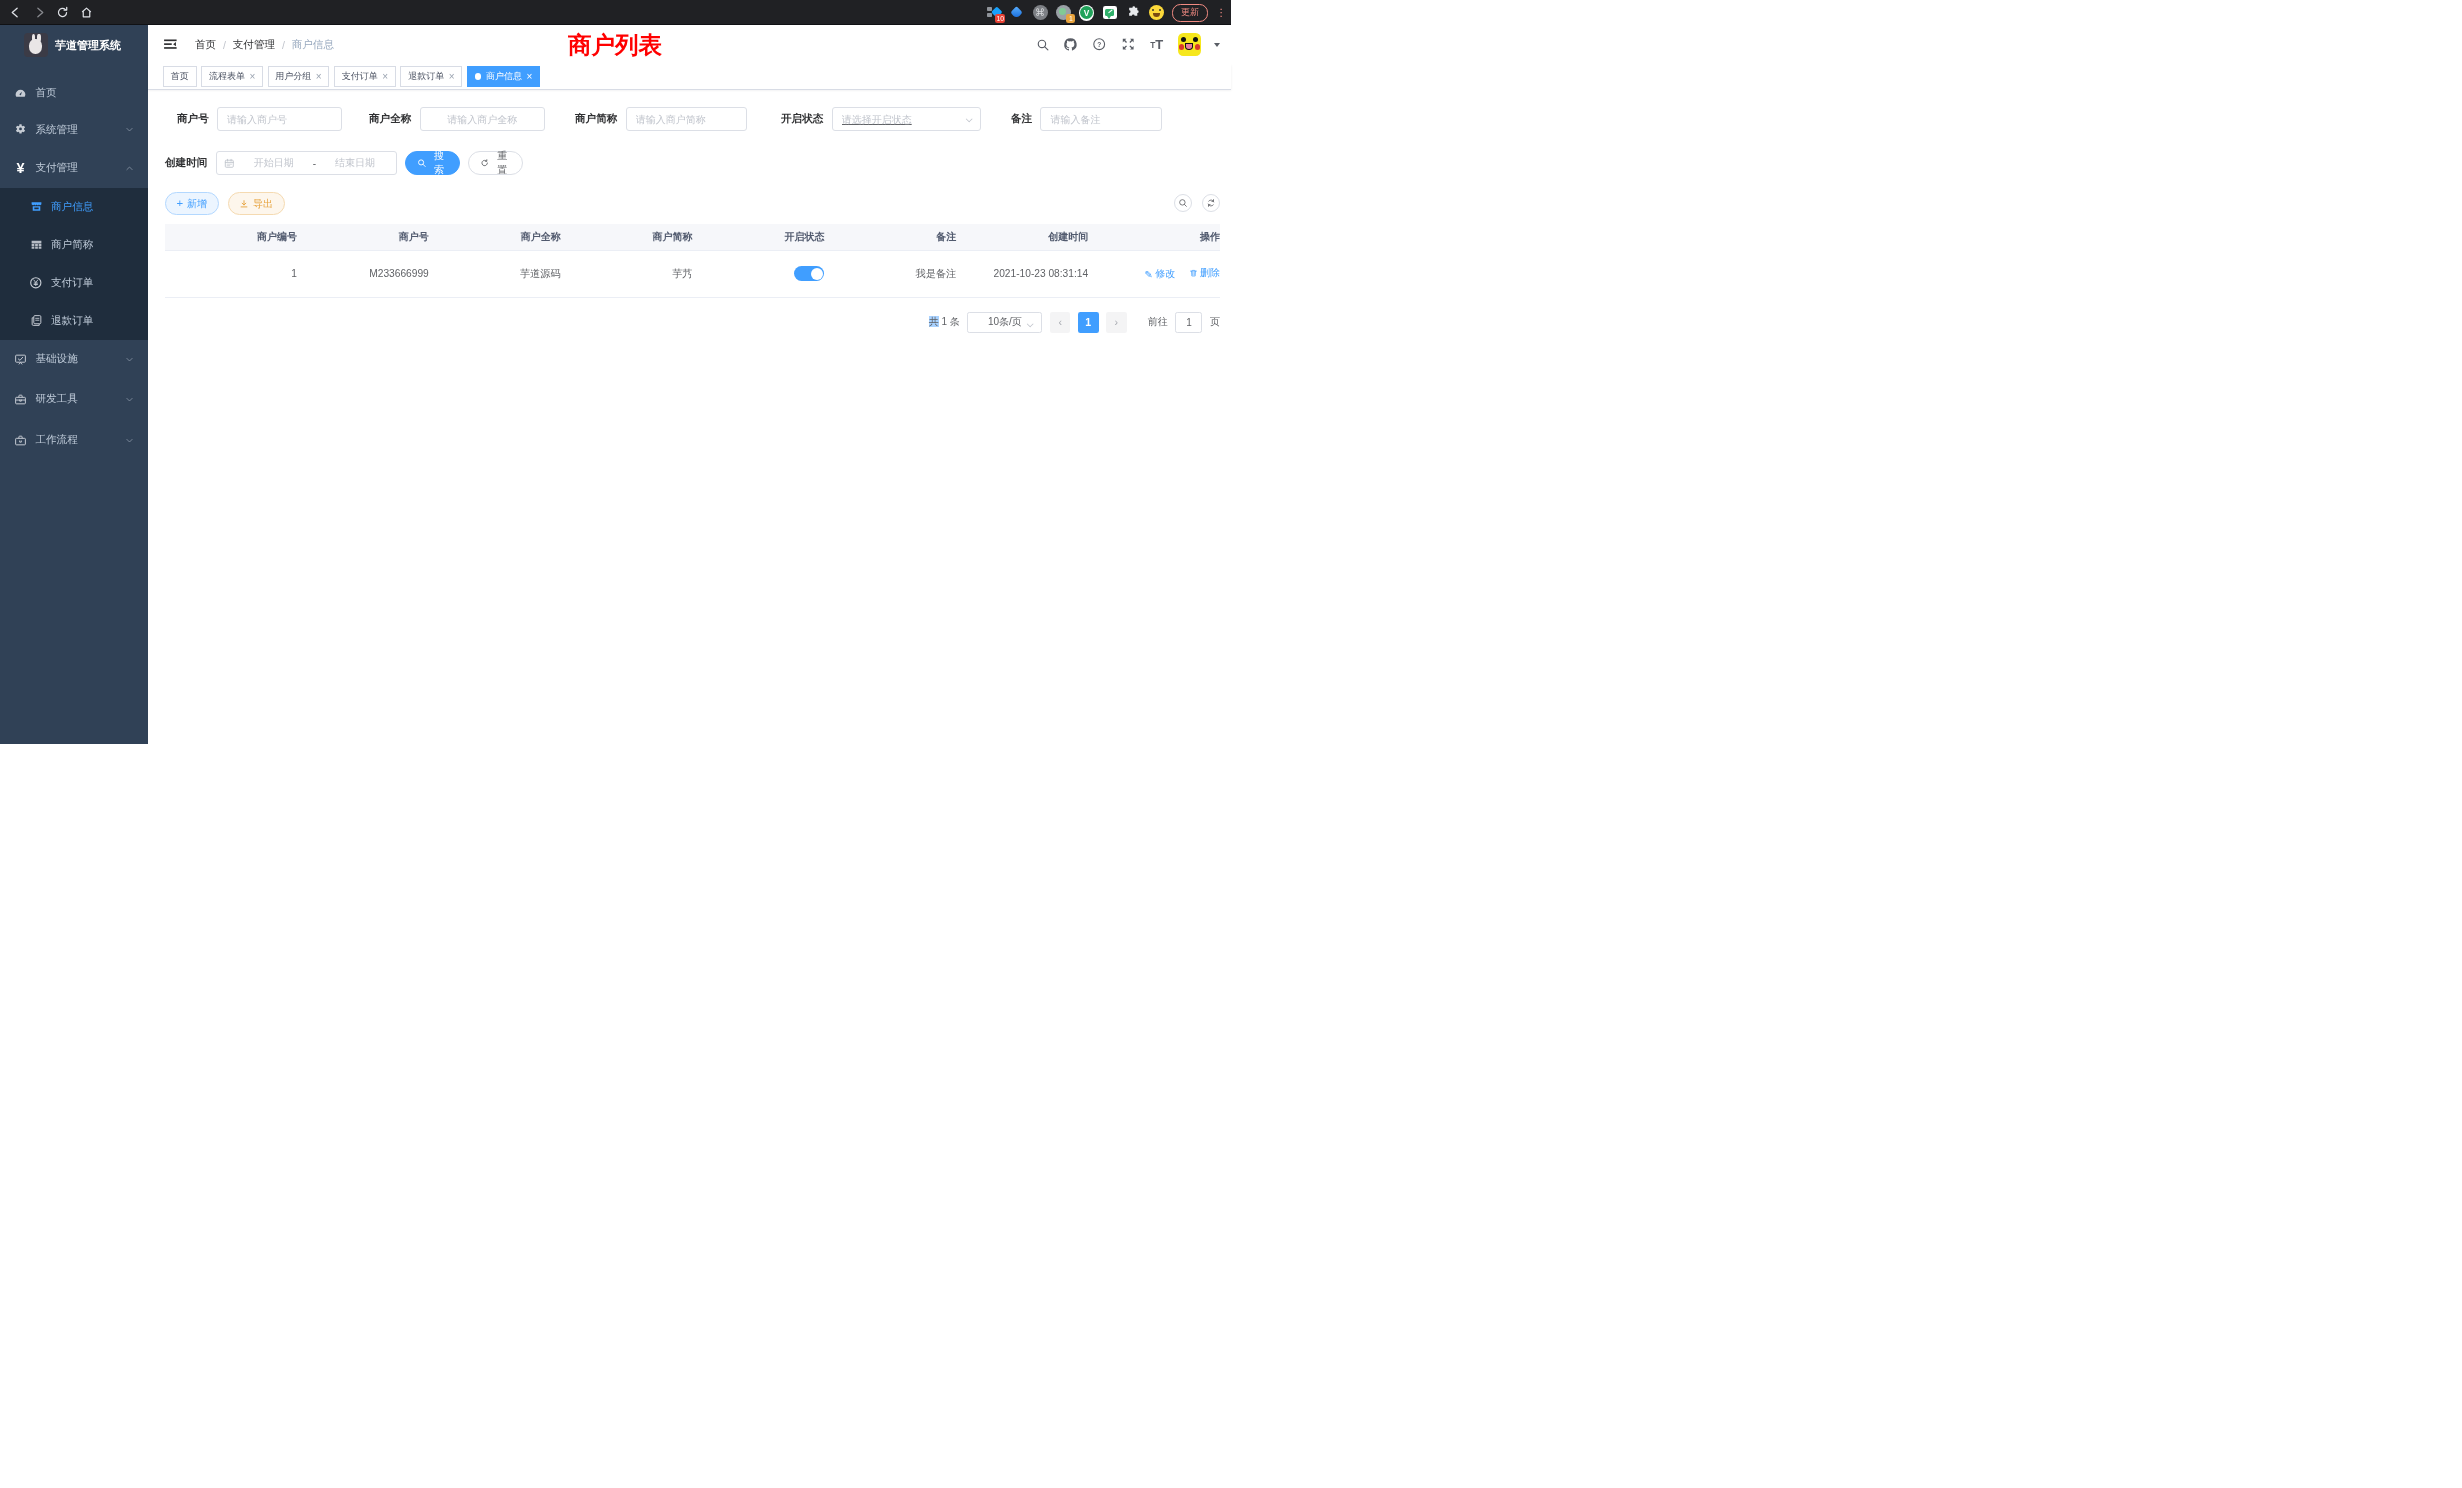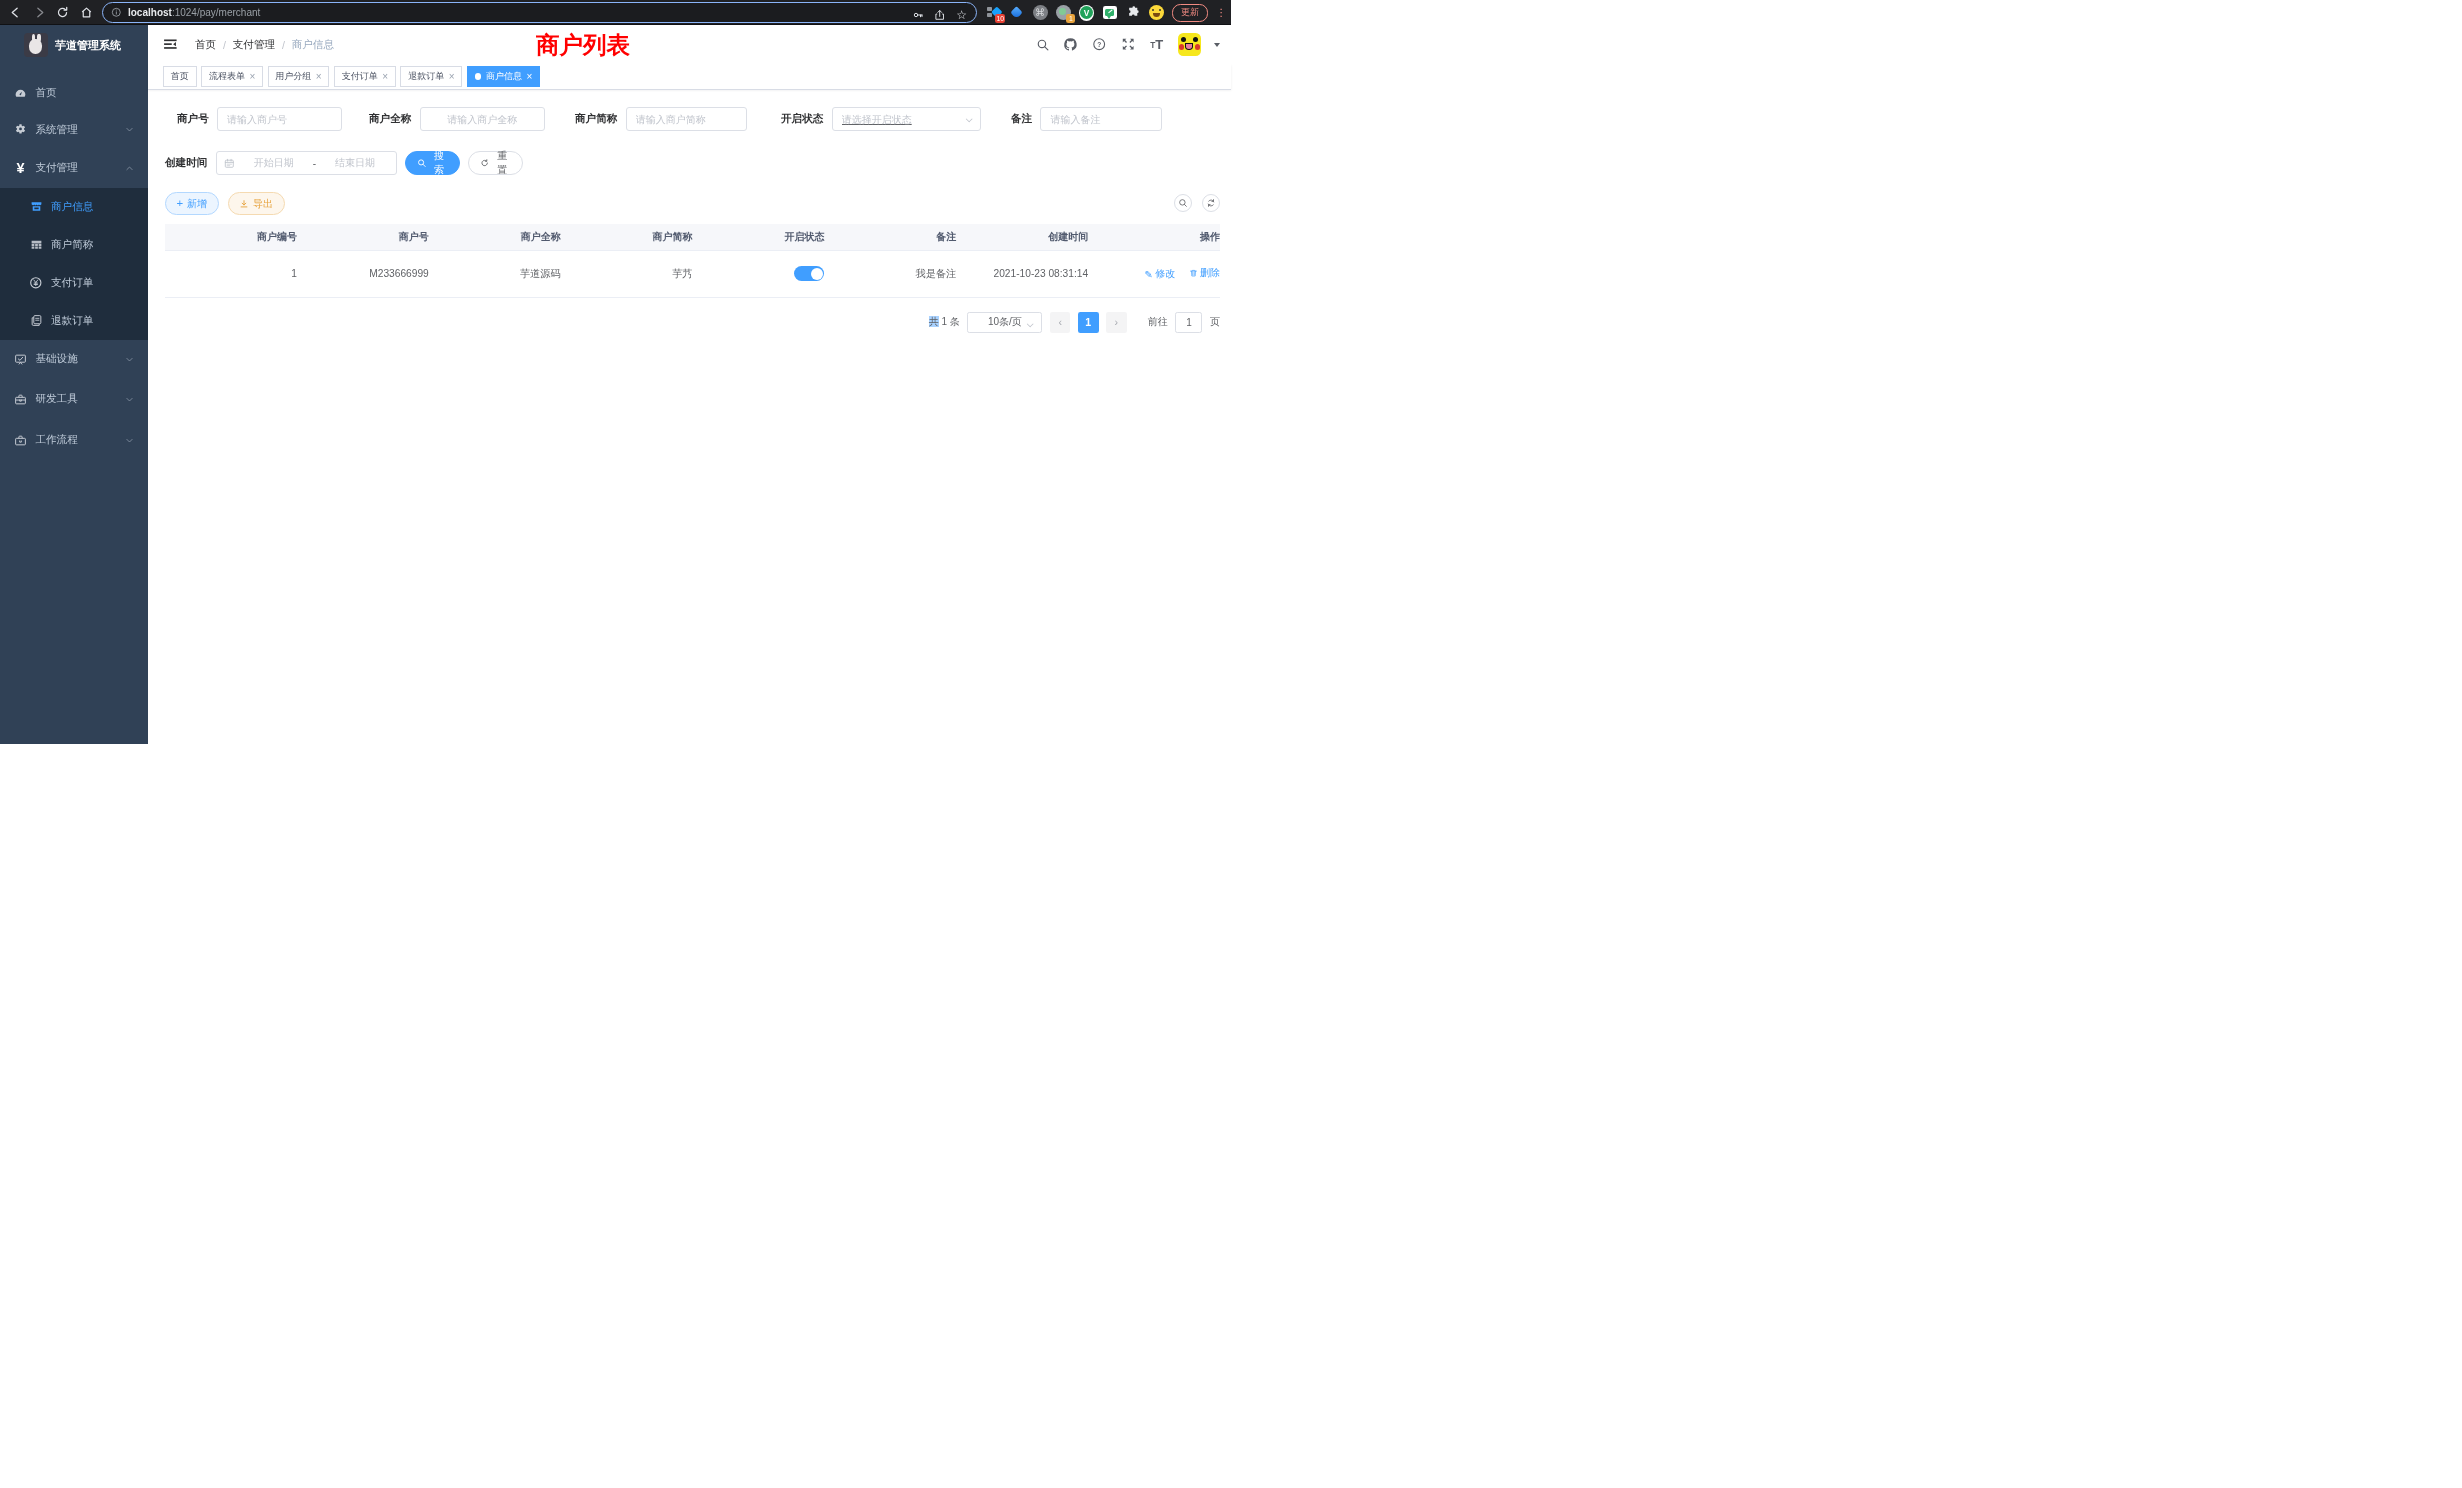--- a/index.html
+++ b/index.html
@@ -46,21 +46,21 @@
   .nav-icon { width:15px; height:15px; display:flex; align-items:center; justify-content:center; }
   .avatar { width:23px; height:23px; border-radius:5.3px; background:#f6e71d; position:relative; overflow:hidden; }
   .avatar .eye { position:absolute; top:3.8px; width:5.3px; height:5.3px; border-radius:50%; background:#111; }
   .avatar .eye.l{left:3px} .avatar .eye.r{right:3px}
   .avatar .cheek { position:absolute; top:11.4px; width:5.3px; height:5.3px; border-radius:50%; background:#d93a2b; }
   .avatar .cheek.l{left:0.8px} .avatar .cheek.r{right:0.8px}
   .avatar .mouth { position:absolute; left:7.6px; top:10px; width:7.6px; height:6.8px; background:#e87da0; border:1.1px solid #111; border-radius:0 0 50% 50%; }
   .caret-down { width:0; height:0; border-left:3.8px solid transparent; border-right:3.8px solid transparent; border-top:4.5px solid #5a5e66; }
 
   
-  #annotation { position:absolute; left:536px; top:29px; font-size:23.5px; font-weight:bold; z-index:50; }
+  #annotation { position:absolute; left:568px; top:29px; font-size:23.5px; font-weight:bold; z-index:50; }
 
   
   #tabsbar { position:absolute; left:148px; top:64px; width:1083px; height:26px; background:#fff; border-bottom:0.8px solid #d8dce5; box-shadow:0 0.8px 2.3px rgba(0,21,41,.08); display:flex; align-items:center; gap:4.5px; padding-left:15px; }
   .tab { height:20.5px; display:flex; align-items:center; gap:4.5px; border:0.8px solid #d8dce5; background:#fff; color:#495060; font-size:9px; padding:0 6.8px; cursor:pointer; }
   .tab .tclose { color:#9aa3b0; font-size:10px; }
   .tab.active { background:#409eff; border-color:#409eff; color:#fff; }
   .tab.active .tclose { color:#fff; }
   .tab .dot { width:6.8px; height:6.8px; border-radius:50%; background:#fff; }
 
   
@@ -126,40 +126,20 @@
       </div>
   </div>
   <div class="abs" style="left:77px;top:3px">
     <div class="chrome-btn">
         <svg width="13" height="13" viewBox="0 0 24 24">
           <path d="M4 11 L12 4 L20 11 M6 10 V20 H18 V10" fill="none" stroke="currentColor" stroke-width="2.2" stroke-linejoin="round"></path>
         </svg>
       </div>
   </div>
 
-  <div id="urlbar">
-    <svg width="10.6" height="10.6" viewBox="0 0 24 24" style="margin-right:6.8px;color:#9aa0a6">
-        <circle cx="12" cy="12" r="9" fill="none" stroke="currentColor" stroke-width="2"></circle>
-        <rect x="11" y="10" width="2" height="7" fill="currentColor"></rect>
-        <rect x="11" y="6" width="2" height="2" fill="currentColor"></rect>
-      </svg>
-    <span class="host">localhost</span>
-      <span class="path">:1024/pay/merchant</span>
-    <div class="url-right" style="position:absolute;right:9px;top:3px">
-      <svg width="12" height="12" viewBox="0 0 24 24">
-          <circle cx="8" cy="12" r="3.4" fill="none" stroke="currentColor" stroke-width="2"></circle>
-          <path d="M11.4 12 H20 M17 12 V15.5 M20 12 V15" fill="none" stroke="currentColor" stroke-width="2" stroke-linecap="round"></path>
-        </svg>
-      <svg width="11.4" height="12" viewBox="0 0 24 24">
-          <path d="M12 15 V3 M8 6.5 L12 2.5 L16 6.5" fill="none" stroke="currentColor" stroke-width="2" stroke-linecap="round" stroke-linejoin="round"></path>
-          <path d="M6 10 H4 V21 H20 V10 H18" fill="none" stroke="currentColor" stroke-width="2" stroke-linecap="round"></path>
-        </svg>
-      <span style="font-size:12px;line-height:12px">☆</span>
-    </div>
-  </div>
 
   <div class="ext-row">
     <div class="ext">
       <div style="position:relative;width:12px;height:12px">
         <div style="position:absolute;left:0;top:0;width:4.5px;height:4.5px;background:#8f9399;border-radius:0.8px"></div>
         <div style="position:absolute;left:0;top:6px;width:4.5px;height:4.5px;background:#8f9399;border-radius:0.8px"></div>
         <div style="position:absolute;left:6px;top:1.5px;width:7.6px;height:7.6px;background:#18a0fb;transform:rotate(45deg);border-radius:1.5px"></div>
       </div>
       <span class="badge red">10</span>
     </div>

